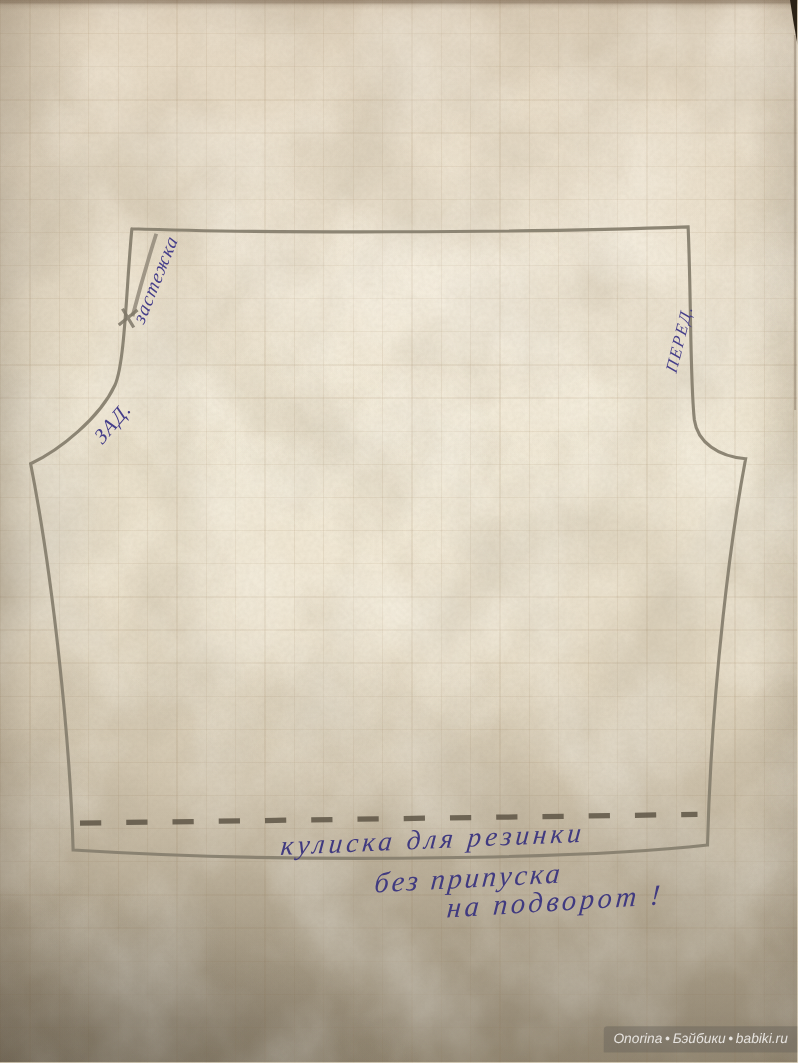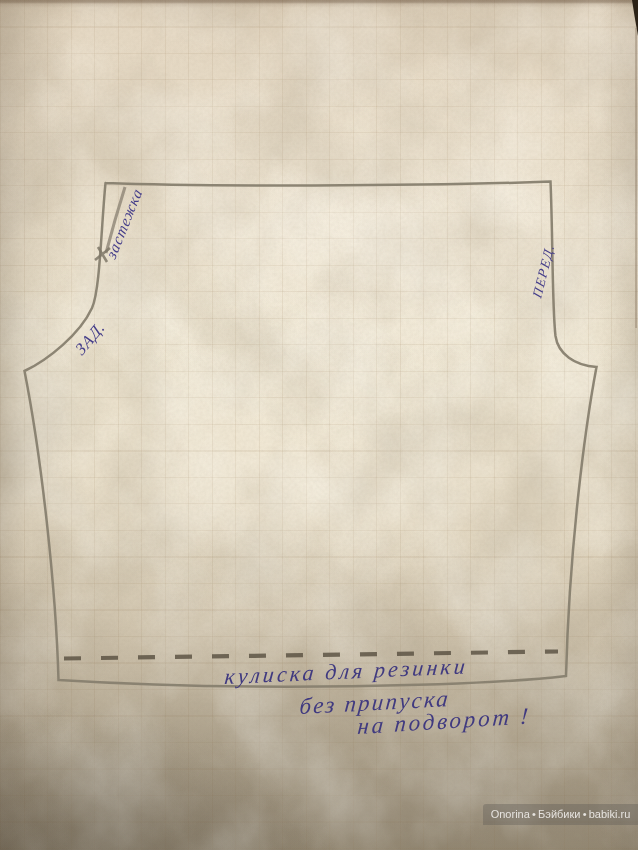--- a/index.html
+++ b/index.html
@@ -79,15 +79,15 @@
 
   <text transform="translate(299,714) rotate(-3) skewX(-8)" font-family="Liberation Serif" font-style="italic" font-size="23" letter-spacing="2.2" fill="#403a80">без припуска</text>
 
   <text transform="translate(357,734) rotate(-3.5) skewX(-8)" font-family="Liberation Serif" font-style="italic" font-size="23" letter-spacing="2.8" fill="#403a80">на подворот !</text>
 
   <polygon points="632,0 638,0 638,36 634.5,16" fill="#2b2216"></polygon>
 
   <rect x="635.3" y="28" width="1.6" height="300" fill="rgba(110,90,68,0.35)"></rect>
 </svg>
 
-<div class="abs" style="left:483px;top:804px;width:155px;height:21px;
+<div class="abs" style="left:483px;top:821px;width:155px;height:21px;
   background:rgba(100,95,88,0.42);border-radius:3px 0 0 0;
-  color:#e6e3df;font-size:11px;line-height:21px;text-align:center;">Onorina • Бэйбики • babiki.ru</div>
+  color:#e6e3df;font-size:11px;line-height:21px;text-align:center;font-style:italic;">Onorina • Бэйбики • babiki.ru</div>
 
 </body></html>

